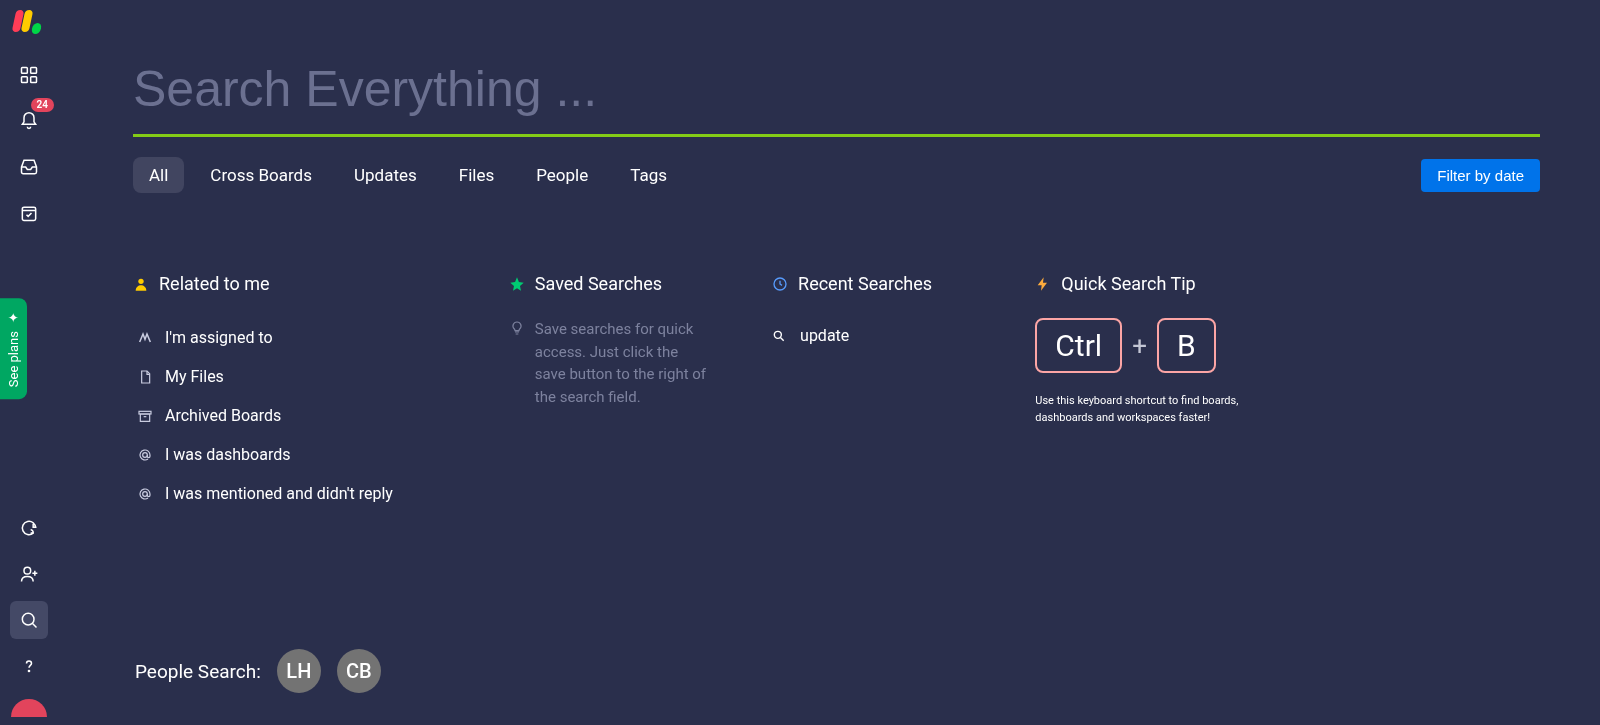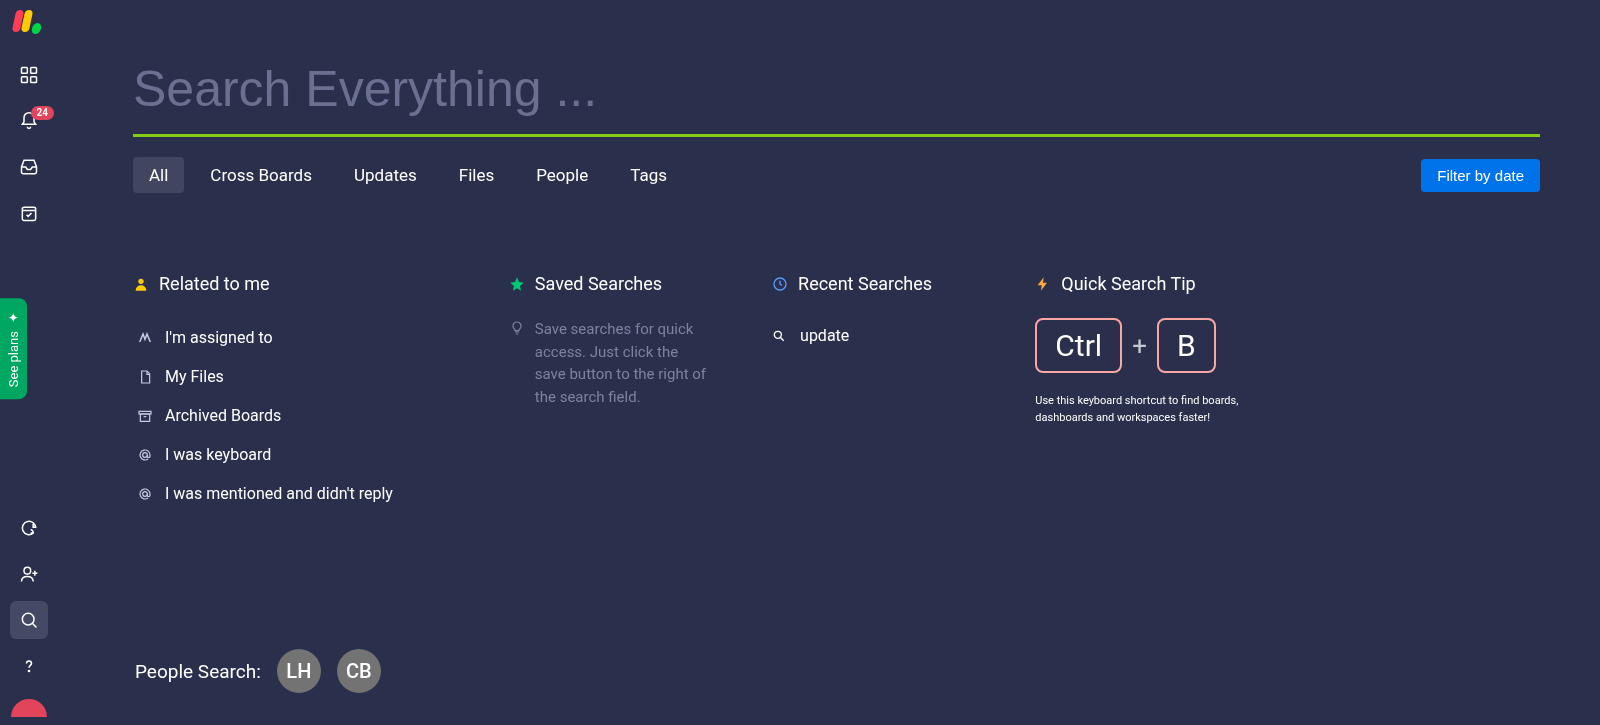--- a/index.html
+++ b/index.html
@@ -47,21 +47,20 @@
     .badge {
       position: absolute;
       top: -4px; right: -6px;
       background: #e2445c;
       color: #fff;
       font-size: 10px;
       font-weight: 600;
       border-radius: 10px;
       padding: 1px 6px;
       line-height: 12px;
-      margin-top: 8px;
     }
     .see-plans {
       position: absolute;
       left: 0;
       top: 298px;
       background: #00a762;
       color: #fff;
       writing-mode: vertical-rl;
       transform: rotate(180deg);
       padding: 12px 6px;
@@ -112,21 +111,21 @@
       margin-top: 20px;
     }
     .tab {
       padding: 8px 16px;
       font-size: 17px;
       color: #fff;
       cursor: pointer;
       border-radius: 4px;
       margin-right: 10px;
     }
-    .tab.active { background: #414560; }
+    .tab.active { background: #414560; border-radius: 8px; }
     .filter-date-btn {
       margin-left: auto;
       background: #0073ea;
       color: #fff;
       border: none;
       padding: 8px 16px;
       font-size: 15px;
       border-radius: 4px;
       cursor: pointer;
     }
@@ -344,21 +343,21 @@
           </span>
         <span>Archived Boards</span>
       </div>
       <div class="list-item">
         <span class="li-icon">
             <svg viewBox="0 0 24 24">
               <circle cx="12" cy="12" r="3.5"></circle>
               <path d="M15.5 12v2a2 2 0 004 0v-2a7.5 7.5 0 10-3 6"></path>
             </svg>
           </span>
-        <span>I was keyboard</span>
+        <span>I was dashboards</span>
       </div>
       <div class="list-item">
         <span class="li-icon">
             <svg viewBox="0 0 24 24">
               <circle cx="12" cy="12" r="3.5"></circle>
               <path d="M15.5 12v2a2 2 0 004 0v-2a7.5 7.5 0 10-3 6"></path>
             </svg>
           </span>
         <span>I was mentioned and didn't reply</span>
       </div>

